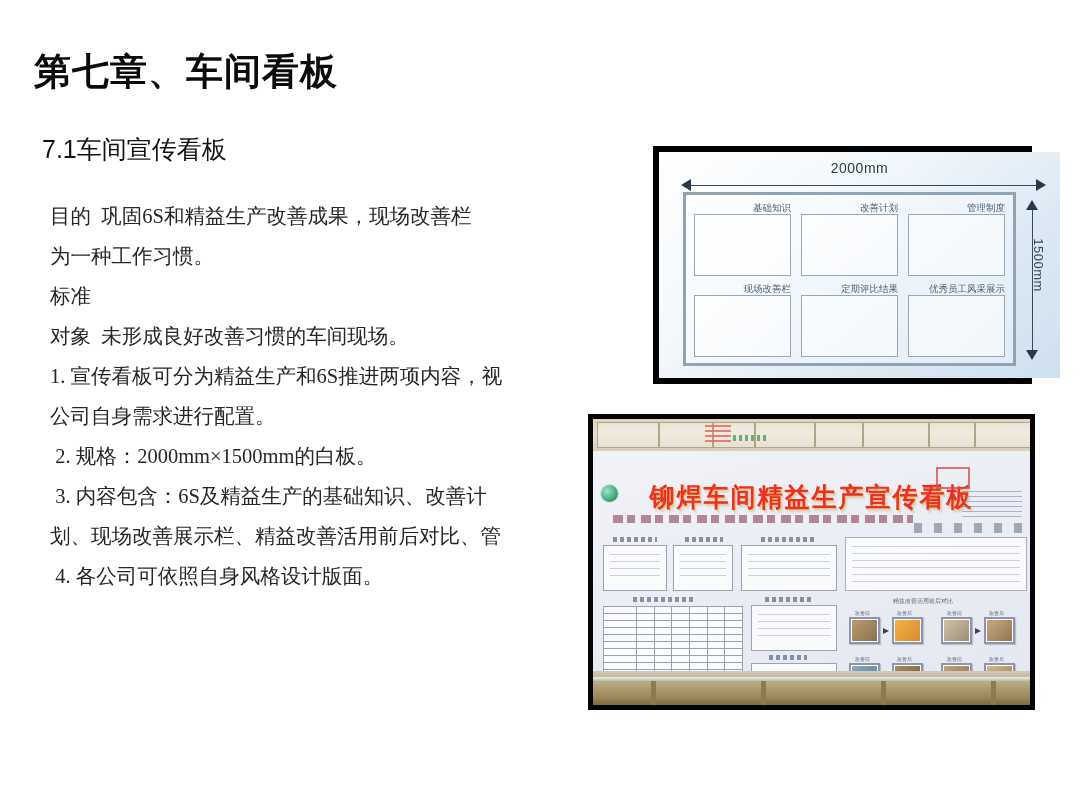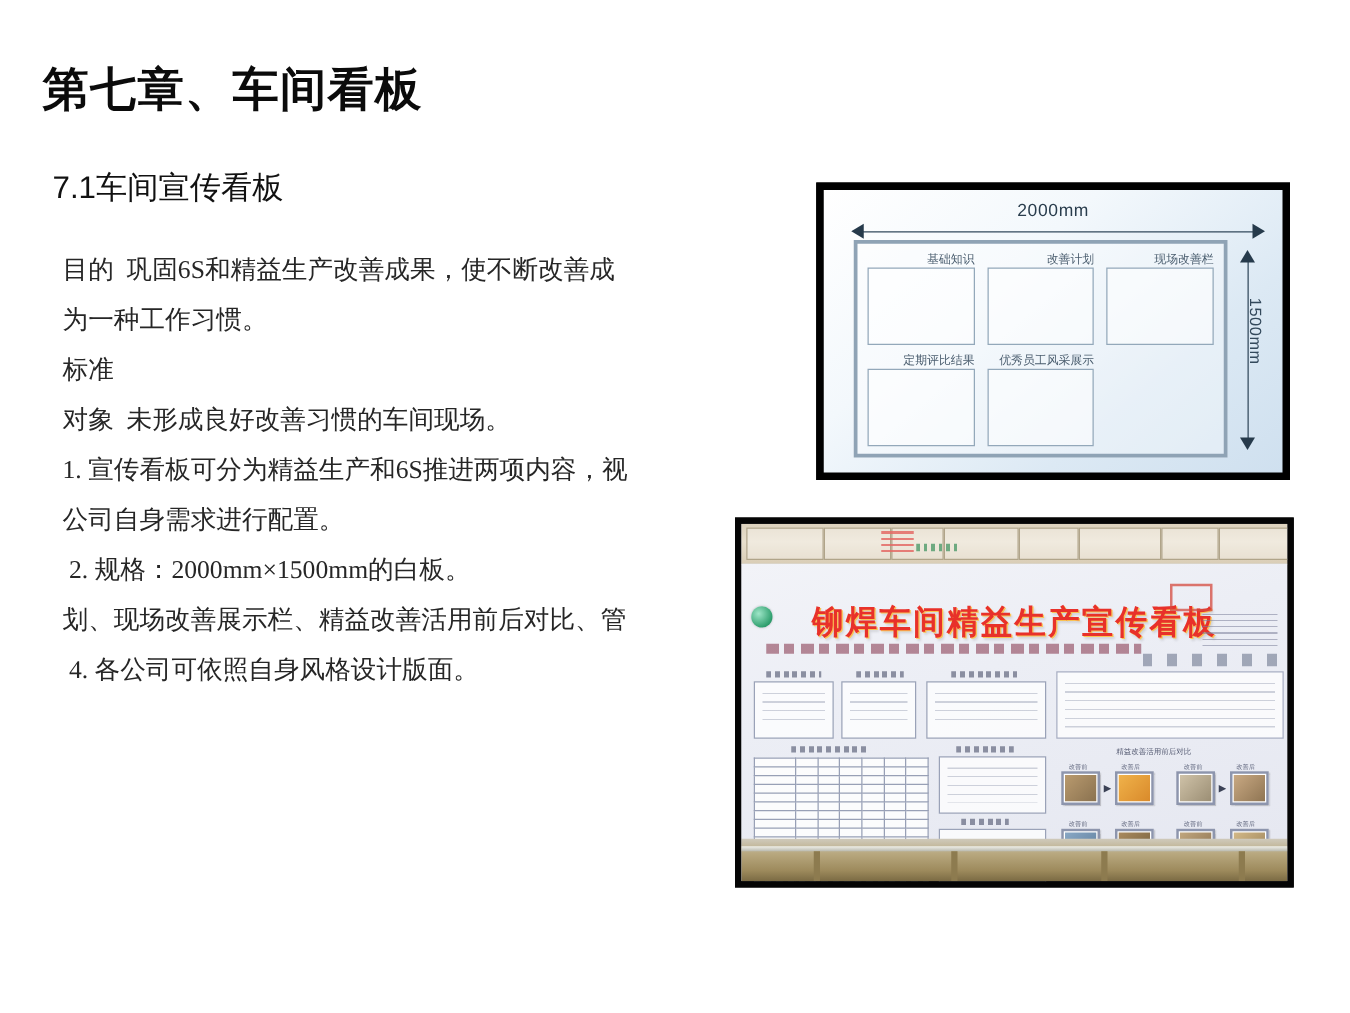--- a/index.html
+++ b/index.html
@@ -49,20 +49,21 @@
     width:379px;height:238px;
     background:#000;
     padding:0;
     box-sizing:border-box;
     border:6px solid #000;
   }
   .diagram-inner{
     position:relative;width:100%;height:100%;
     background:linear-gradient(140deg,#ffffff 0%,#f3f8fc 35%,#dce9f4 70%,#cfe0ef 100%);
     overflow:hidden;
+    padding-left:34px;
   }
   .dim-top-label{
     position:absolute;left:0;right:0;top:8px;
     text-align:center;
     font-family:"Liberation Sans","DejaVu Sans",sans-serif;
     font-size:14px;color:#2a3d4d;letter-spacing:.5px;
   }
   .dim-top-line{
     position:absolute;left:30px;right:22px;top:33px;height:1px;background:#33495c;
   }
@@ -234,27 +235,28 @@
 </style>
 </head>
 <body style="background: rgb(255, 255, 255);">
 
 <div class="page">
 
   <div class="title">第七章、车间看板</div>
   <div class="subtitle">7.1车间宣传看板</div>
 
   <div class="body-block">
-    <p class="para">目的  巩固6S和精益生产改善成果，使不断改善成</p>
+    <p class="para">目的  巩固6S和精益生产改善成果，现场改善栏</p>
     <p class="para">为一种工作习惯。</p>
     <p class="para">标准</p>
     <p class="para">对象  未形成良好改善习惯的车间现场。</p>
     <p class="para">1. 宣传看板可分为精益生产和6S推进两项内容，视</p>
     <p class="para">公司自身需求进行配置。</p>
     <p class="para"> 2. 规格：2000mm×1500mm的白板。</p>
+    <p class="para"> 3. 内容包含：6S及精益生产的基础知识、改善计</p>
     <p class="para">划、现场改善展示栏、精益改善活用前后对比、管</p>
     <p class="para"> 4. 各公司可依照自身风格设计版面。</p>
   </div>
 
   <div class="diagram-frame">
     <div class="diagram-inner">
 
       <div class="dim-top-label">2000mm</div>
       <div class="dim-top-line"></div>
       <span class="arrow left"></span>
@@ -266,20 +268,24 @@
       <div class="dim-right-label">1500mm</div>
 
       <div class="board">
         <div class="board-grid">
           <div class="panel">
             <div class="panel-label">基础知识</div>
             <div class="panel-box"></div>
           </div>
           <div class="panel">
             <div class="panel-label">改善计划</div>
+            <div class="panel-box"></div>
+          </div>
+          <div class="panel">
+            <div class="panel-label">管理制度</div>
             <div class="panel-box"></div>
           </div>
           <div class="panel">
             <div class="panel-label">现场改善栏</div>
             <div class="panel-box"></div>
           </div>
           <div class="panel">
             <div class="panel-label">定期评比结果</div>
             <div class="panel-box"></div>
           </div>

